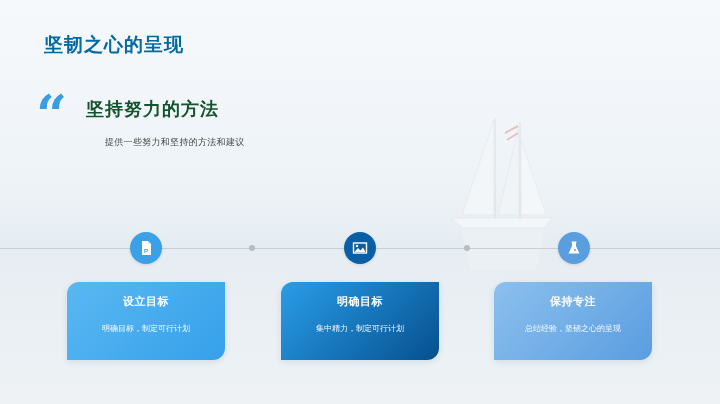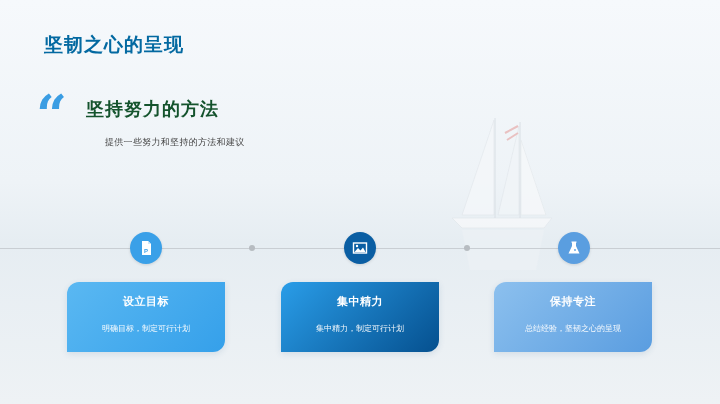--- a/index.html
+++ b/index.html
@@ -33,21 +33,21 @@
   .timeline-dot {
     position: absolute; top: 245px; width: 6px; height: 6px; border-radius: 50%; background: #b7bcc1;
   }
   .node {
     position: absolute; top: 232px; width: 32px; height: 32px; border-radius: 50%;
     display: flex; align-items: center; justify-content: center;
     box-shadow: 0 1px 3px rgba(0,0,0,0.12);
   }
   .node svg { width: 16px; height: 16px; }
   .card {
-    position: absolute; top: 282px; width: 158px; height: 70px;
+    position: absolute; top: 282px; width: 158px; height: 78px;
     border-radius: 12px 0 12px 0; color: #fff; text-align: center;
     box-shadow: 0 2px 6px rgba(30,80,130,0.12);
   }
   .card-title { margin-top: 12px; font-size: 11px; font-weight: bold; letter-spacing: 0.5px; }
   .card-desc { margin-top: 14px; font-size: 8px; opacity: 0.95; }
 </style>
 </head>
 <body>
 
 <div class="slide">
@@ -94,21 +94,21 @@
       <rect x="5.5" y="1.5" width="5" height="1.2" fill="#fff"></rect>
       <circle cx="9" cy="10" r="0.9" fill="#5a9ee0"></circle>
     </svg>
   </div>
 
   <div class="card" style="left:67px; background:linear-gradient(135deg,#5ab8f2,#35a0ea);">
     <div class="card-title">设立目标</div>
     <div class="card-desc">明确目标，制定可行计划</div>
   </div>
   <div class="card" style="left:281px; background:linear-gradient(135deg,#2a9de8,#05508f);">
-    <div class="card-title">集中精力</div>
+    <div class="card-title">明确目标</div>
     <div class="card-desc">集中精力，制定可行计划</div>
   </div>
   <div class="card" style="left:494px; background:linear-gradient(135deg,#8cc0ee,#5a9de0);">
     <div class="card-title">保持专注</div>
     <div class="card-desc">总结经验，坚韧之心的呈现</div>
   </div>
 
 </div>
 
 </body></html>

